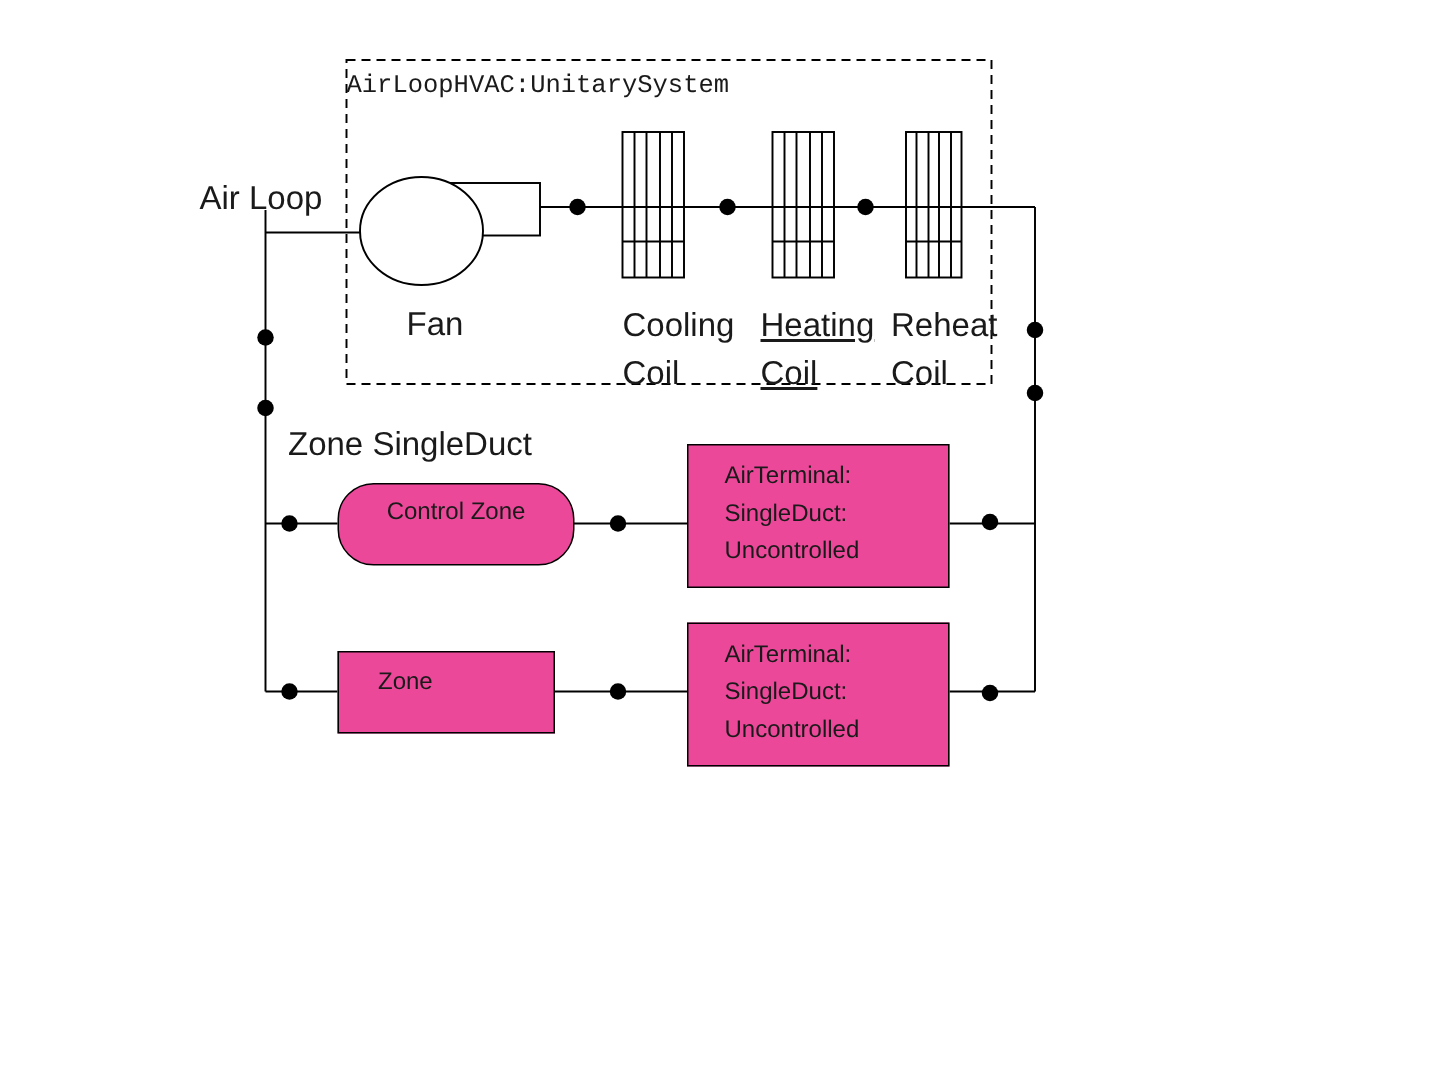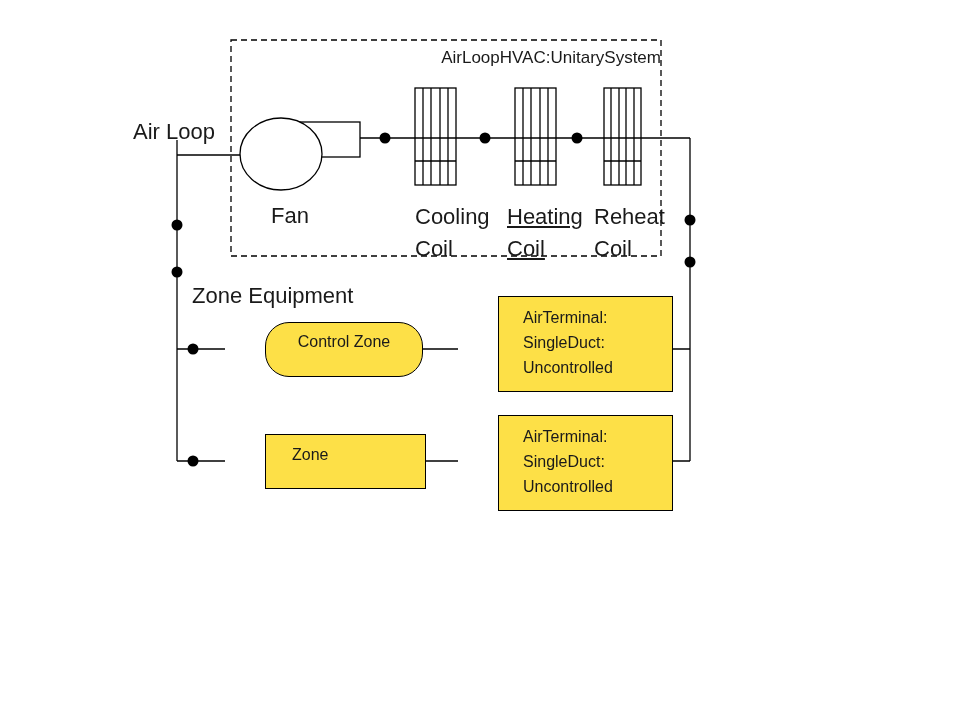--- a/index.html
+++ b/index.html
@@ -6,22 +6,22 @@
   html,body { width:960px; height:720px; background:#ffffff;
     font-family:"Liberation Sans", sans-serif; }
   .canvas { position:relative; width:960px; height:720px; background:#ffffff; overflow:hidden; }
   svg.layer { position:absolute; left:0; top:0; }
   svg .stroke { stroke:#000000; stroke-width:1.3; fill:none; }
   svg .shape  { stroke:#000000; stroke-width:1.3; fill:#ffffff; }
   svg .node   { fill:#000000; stroke:none; }
   .label { position:absolute; color:#1a1a1a; font-size:22px; line-height:1.45;
     white-space:pre-line; }
   .title { font-size:17px; }
-  .box { position:absolute; border:1.4px solid #000000; background:#fde047;
-    color:#1a1a1a; font-size:16px;margin-left:40px; }
+  .box { position:absolute; border:1.4px solid #000000; background:#ec4899;
+    color:#1a1a1a; font-size:16px; }
   .box-text { white-space:pre-line; line-height:25px; }
   .bt-center { text-align:center; padding-top:6px; }
   .bt-zone { padding-left:26px; padding-top:7px; }
   .bt-terminal { padding-left:24px; padding-top:8px; }
 </style>
 </head>
 <body>
 
 <div class="canvas">
 
@@ -90,42 +90,42 @@
     <circle cx="690" cy="220" r="5.5" class="node"></circle>
     <circle cx="690" cy="262" r="5.5" class="node"></circle>
     <circle cx="193" cy="349" r="5.5" class="node"></circle>
     <circle cx="412" cy="349" r="5.5" class="node"></circle>
     <circle cx="660" cy="348" r="5.5" class="node"></circle>
     <circle cx="193" cy="461" r="5.5" class="node"></circle>
     <circle cx="412" cy="461" r="5.5" class="node"></circle>
     <circle cx="660" cy="462" r="5.5" class="node"></circle>
   </svg>
 
-  <div class="label title" style="left:231px; top:46px; width:430px; text-align:right;">AirLoopHVAC:UnitarySystem</div>
+  <div class="label title" style="left:231px; top:46px; width:430px; text-align:left;font-family:Liberation Mono, monospace;">AirLoopHVAC:UnitarySystem</div>
 
   <div class="label" style="left:133px; top:116px;">Air Loop</div>
 
   <div class="label" style="left:271px; top:200px;">Fan</div>
 
   <div class="label" style="left:415px; top:201px;">Cooling
 Coil</div>
 
   <div class="label" style="left:507px; top:201px;text-decoration:underline;">Heating
 Coil</div>
 
   <div class="label" style="left:594px; top:201px;">Reheat
 Coil</div>
 
-  <div class="label" style="left:192px; top:280px;">Zone Equipment</div>
+  <div class="label" style="left:192px; top:280px;">Zone SingleDuct</div>
 
   <div class="box" style="left:225px; top:322px; width:158px; height:55px;border-radius:24px;">
     <div class="box-text bt-center">Control Zone</div>
   </div>
 
-  <div class="box" style="left:225px; top:434px; width:161px; height:55px;">
+  <div class="box" style="left:225px; top:434px; width:145px; height:55px;">
     <div class="box-text bt-zone">Zone</div>
   </div>
 
   <div class="box" style="left:458px; top:296px; width:175px; height:96px;">
     <div class="box-text bt-terminal">AirTerminal:
 SingleDuct:
 Uncontrolled</div>
   </div>
 
   <div class="box" style="left:458px; top:415px; width:175px; height:96px;">

